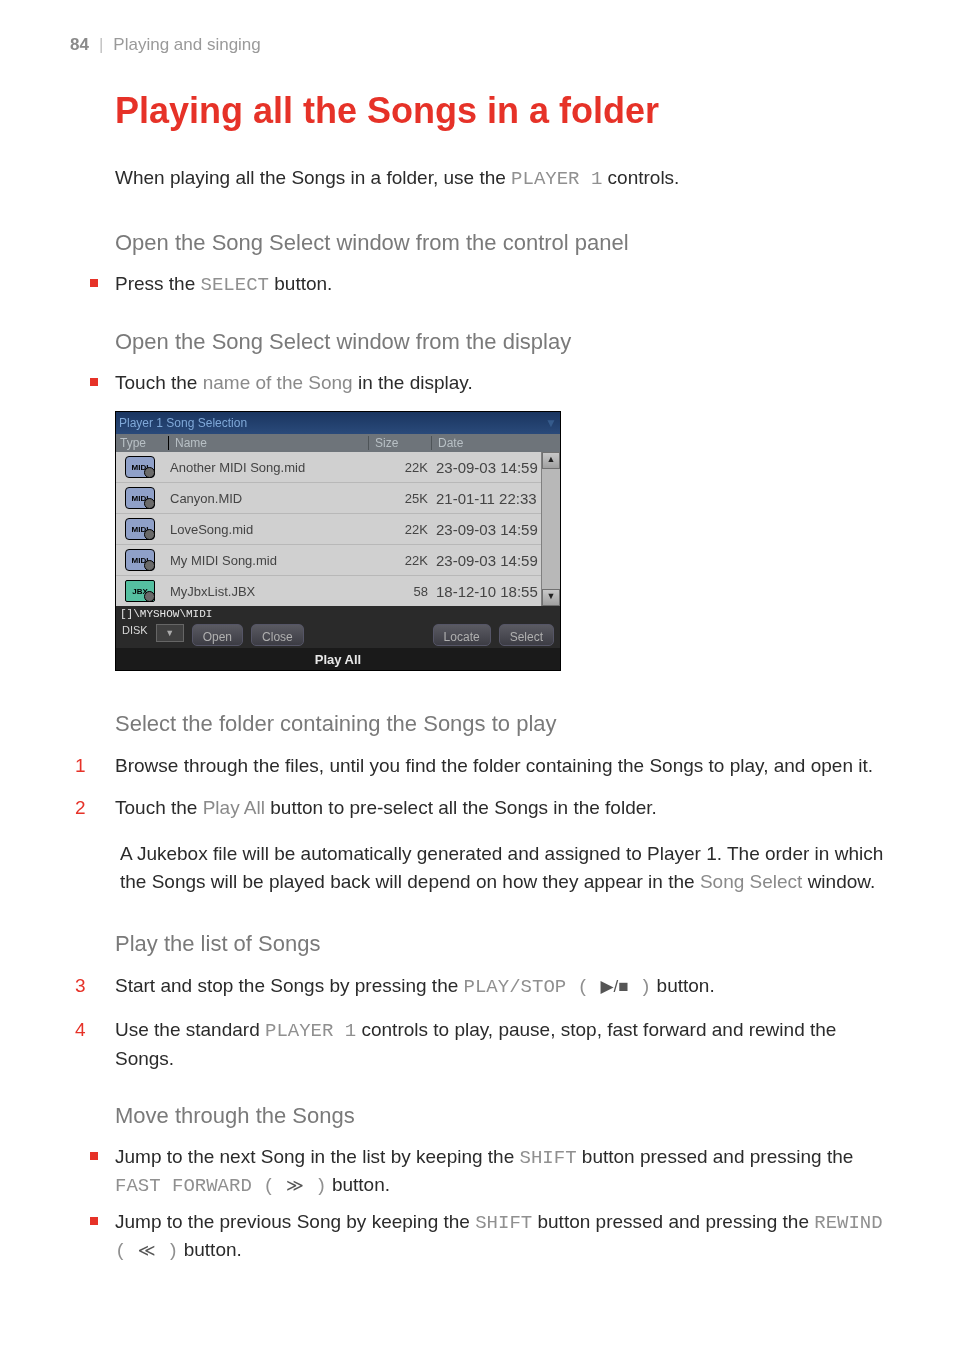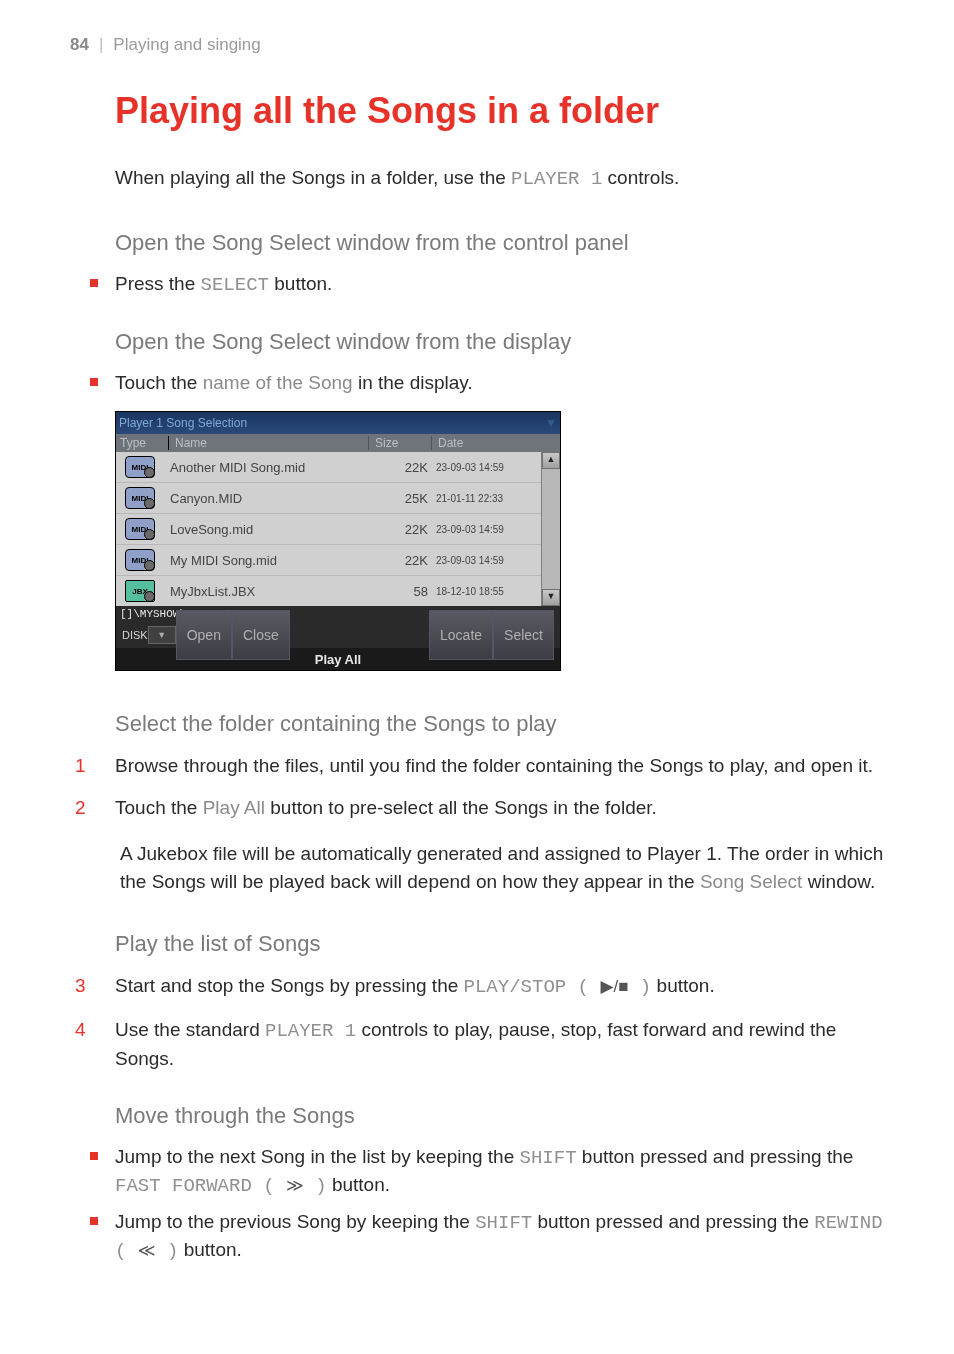--- a/index.html
+++ b/index.html
@@ -31,29 +31,29 @@
   .filelist{flex:1;background:#d0d0d0}
   .filerow{display:flex;align-items:center;height:30px;border-bottom:1px solid #b8b8b8;color:#333;font-size:13px}
   .filerow:last-child{border-bottom:none}
   .icon-cell{width:48px;display:flex;align-items:center;justify-content:center}
   .midi-icon{width:28px;height:20px;background:#8fa0c8;border:1px solid #000;border-radius:4px;display:flex;align-items:center;justify-content:center;font-size:8px;font-weight:700;font-family:Arial;color:#000;position:relative}
   .midi-icon:after{content:"";position:absolute;right:-1px;bottom:-1px;width:9px;height:9px;background:#6a6a6a;border:1px solid #000;border-radius:50%}
   .jbx-icon{width:28px;height:20px;background:#55bfa0;border:1px solid #000;border-radius:2px;display:flex;align-items:center;justify-content:center;font-size:8px;font-weight:700;font-family:Arial;color:#000;position:relative}
   .jbx-icon:after{content:"";position:absolute;right:-1px;bottom:-1px;width:9px;height:9px;background:#6a6a6a;border:1px solid #000;border-radius:50%}
   .name-cell{flex:1;padding-left:6px;color:#444}
   .size-cell{width:56px;text-align:right;padding-right:8px;color:#444}
-  .date-cell{width:105px;color:#444;font-size:10px}
+  .date-cell{width:105px;color:#444;font-size:15px}
   .scrollbar{width:18px;background:#b0b0b0;border-left:1px solid #808080;display:flex;flex-direction:column}
   .sb-btn{height:15px;background:linear-gradient(#c8c8c8,#a0a0a0);border:1px solid #707070;font-size:9px;text-align:center;line-height:13px;color:#222}
   .sb-track{flex:1;background:#b8b8b8}
   .pathrow{background:#2a2a2a;color:#e8e8e8;height:16px;font-size:11px;padding:0 4px;display:flex;align-items:center;font-family:"Courier New",monospace}
-  .diskrow{background:#2a2a2a;display:flex;align-items:center;height:22px;padding:2px 6px;color:#d8d8d8;font-size:11px}
+  .diskrow{background:#2a2a2a;display:flex;height:22px;padding:2px 6px;gap:8px;color:#d8d8d8;font-size:11px}
   .disk-label{}
   .disk-dd{width:26px;height:16px;border:1px solid #666;background:#404040;display:flex;align-items:center;justify-content:center;color:#aaa;font-size:9px}
-  .disk-btn{padding:16px 10px;border:1px solid #556;background:linear-gradient(#5a5a62,#3c3c44);color:#b0b0b0;border-radius:0;font-size:14px}
+  .disk-btn{padding:5px 10px;border:1px solid #556;background:linear-gradient(#5a5a62,#3c3c44);color:#b0b0b0;border-radius:5px;font-size:12px}
   .playall{background:#1a1a1a;color:#e8e8e8;text-align:center;height:22px;display:flex;align-items:center;justify-content:center;font-weight:700;font-size:13px;font-family:Arial}
   .span-mono{color:#8a8a8a}
   .icon-inline{font-family:Arial;color:#555;font-size:17px}
 </style>
 </head>
 <body>
 
 <div class="page">
 
   <div class="header">

